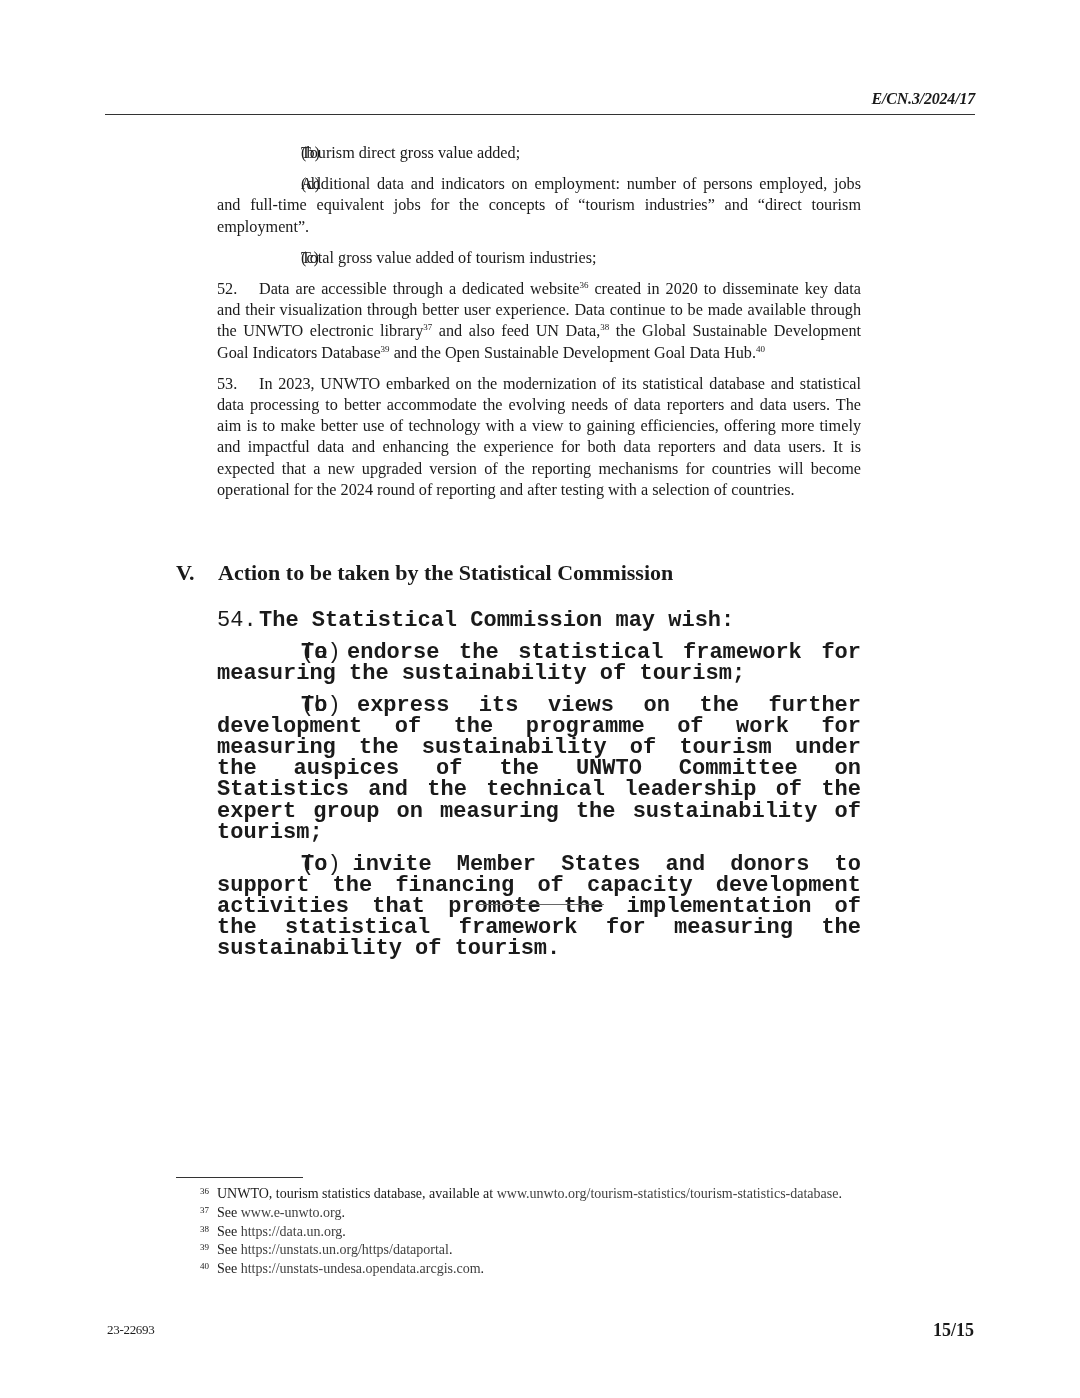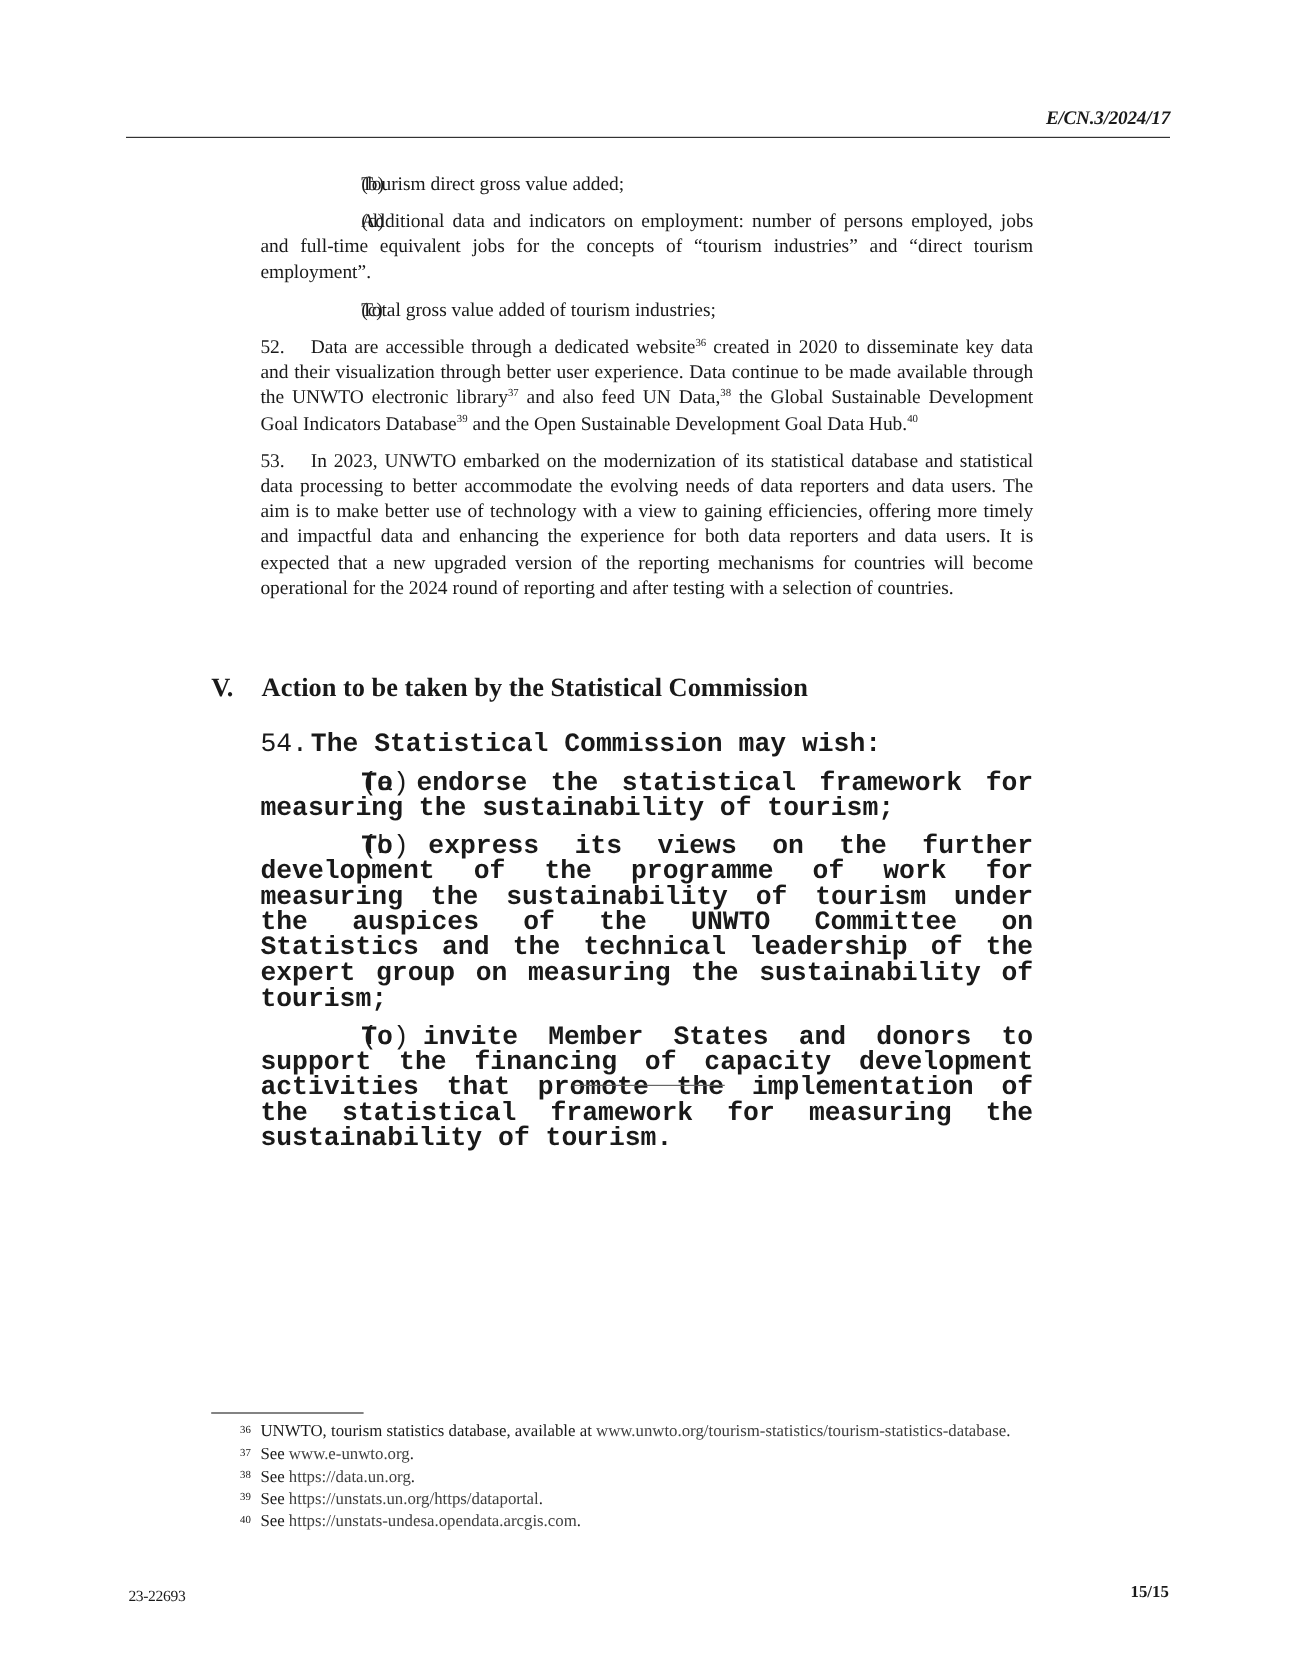--- a/index.html
+++ b/index.html
@@ -50,21 +50,21 @@
     }
     .fn { position: relative; padding-left: 17px; }
     .fn-num {
       position: absolute; left: 0; top: -3px; font-size: 9px;
     }
     .link { color: #404040; }
     .job-number {
       position: absolute; left: 107px; top: 1322px; font-size: 13px; letter-spacing: -0.3px;
     }
     .page-number {
-      position: absolute; right: 106px; top: 1320px; font-size: 14px; font-weight: bold;
+      position: absolute; right: 106px; top: 1320px; font-size: 18px; font-weight: bold;
     }
   </style>
 </head>
 <body>
 
 <div class="page-header">
   <span class="doc-symbol">E/CN.3/2024/17</span>
 </div>
 
 <div class="body-text">

